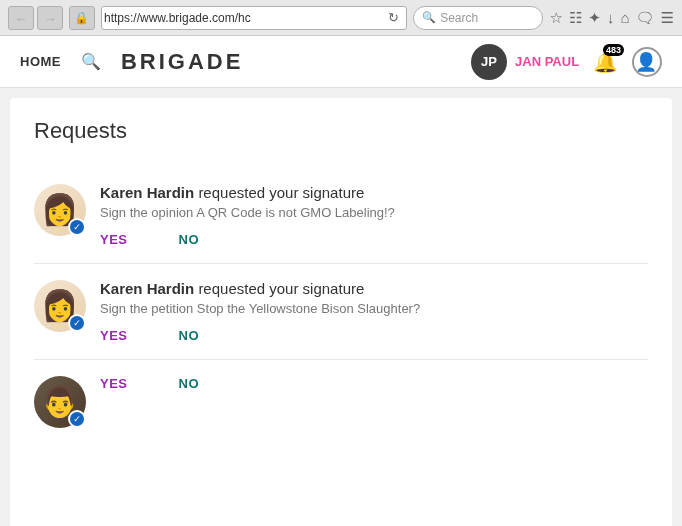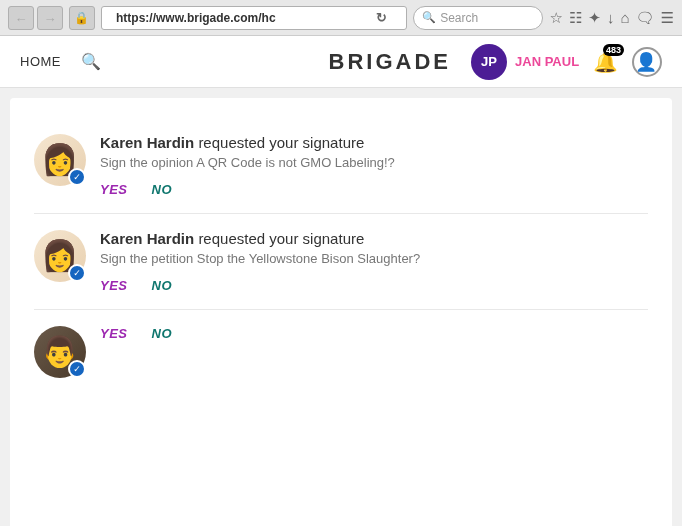--- a/index.html
+++ b/index.html
@@ -46,24 +46,23 @@
       font-size: 12px;
     }
     .url-bar {
       flex: 1;
       height: 24px;
       background: white;
       border: 1px solid #b0b0b0;
       border-radius: 3px;
       display: flex;
       align-items: center;
-      padding: 0 14px;
+      padding: 0 2px;
       font-size: 12px;
       color: #333;
-      font-weight: bold;
     }
     .url-text { flex: 1; font-size: 12px; color: #333; }
     .reload-btn {
       width: 22px;
       height: 22px;
       display: flex;
       align-items: center;
       justify-content: center;
       color: #666;
       font-size: 13px;
@@ -96,47 +95,47 @@
       background: white;
       border-bottom: 1px solid #e0e0e0;
       height: 52px;
       display: flex;
       align-items: center;
       padding: 0 20px;
       gap: 20px;
     }
     .home-link {
       font-size: 13px;
-      font-weight: normal;
+      font-weight: bold;
       color: #333;
       letter-spacing: 0.5px;
       cursor: pointer;
     }
     .header-search-icon {
       color: #666;
       font-size: 16px;
       cursor: pointer;
     }
     .site-logo {
       flex: 1;
-      text-align: right;
+      text-align: left;
       font-size: 22px;
       font-weight: bold;
       letter-spacing: 3px;
       color: #333;
     }
     .header-right {
       display: flex;
       align-items: center;
       gap: 14px;
     }
     .user-avatar {
       width: 36px;
       height: 36px;
-      background: #4c1d95;
+      background: #404040;
       border-radius: 50%;
       display: flex;
       align-items: center;
       justify-content: center;
       color: white;
       font-size: 13px;
       font-weight: bold;
     }
     .user-name {
       font-size: 13px;
@@ -257,22 +256,21 @@
       margin-bottom: 4px;
     }
     .request-title strong { font-weight: bold; margin-top: 13px; }
     .request-subtitle {
       font-size: 13px;
       color: #777;
       margin-bottom: 12px;
     }
     .request-actions {
       display: flex;
-      gap: 24px;
-      font-style: italic;
+      gap: 51px;
     }
     .action-yes {
       font-size: 13px;
       font-weight: bold;
       color: #9C27B0;
       cursor: pointer;
       letter-spacing: 0.5px;
     }
     .action-no {
       font-size: 13px;
@@ -321,20 +319,21 @@
     </div>
     <div class="notification-wrap">
       <span class="notification-bell">🔔</span>
       <span class="notification-badge">483</span>
     </div>
     <div class="profile-icon">👤</div>
   </div>
 </div>
 
 <div class="main-content">
+  <h1 class="page-title">Requests</h1>
 
   <div class="request-item">
     <div class="avatar-wrap">
       <div class="requester-avatar avatar-karen"></div>
       <div class="verified-badge">✓</div>
     </div>
     <div class="request-content">
       <div class="request-title">
         <strong>Karen Hardin</strong>
         <span> requested your signature</span>

